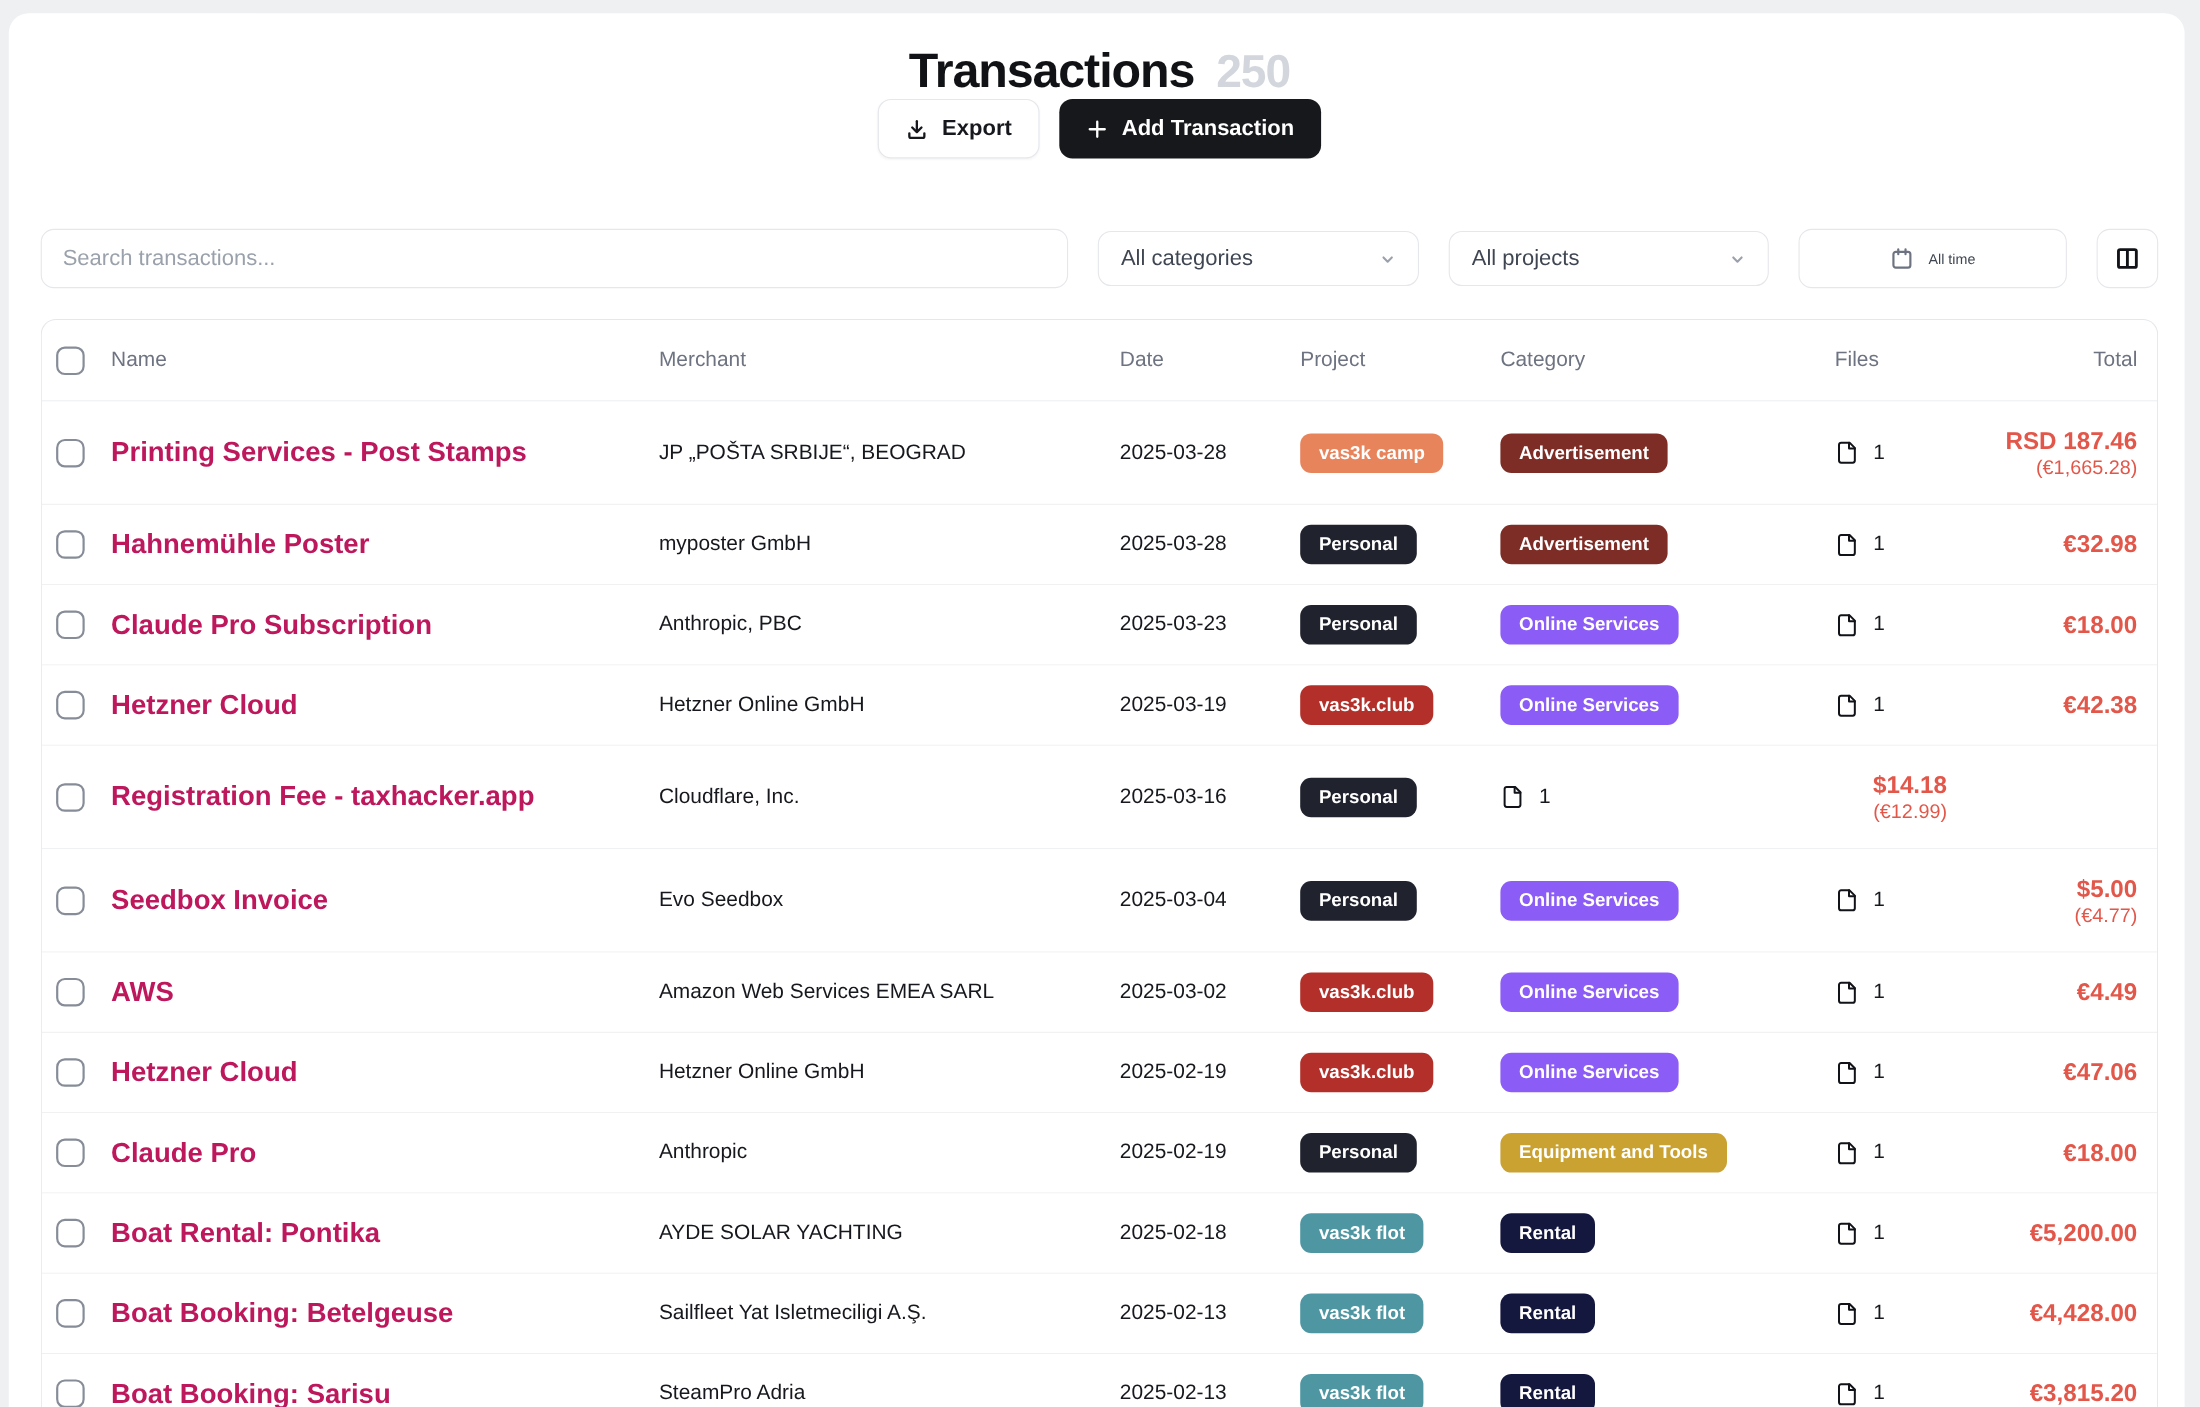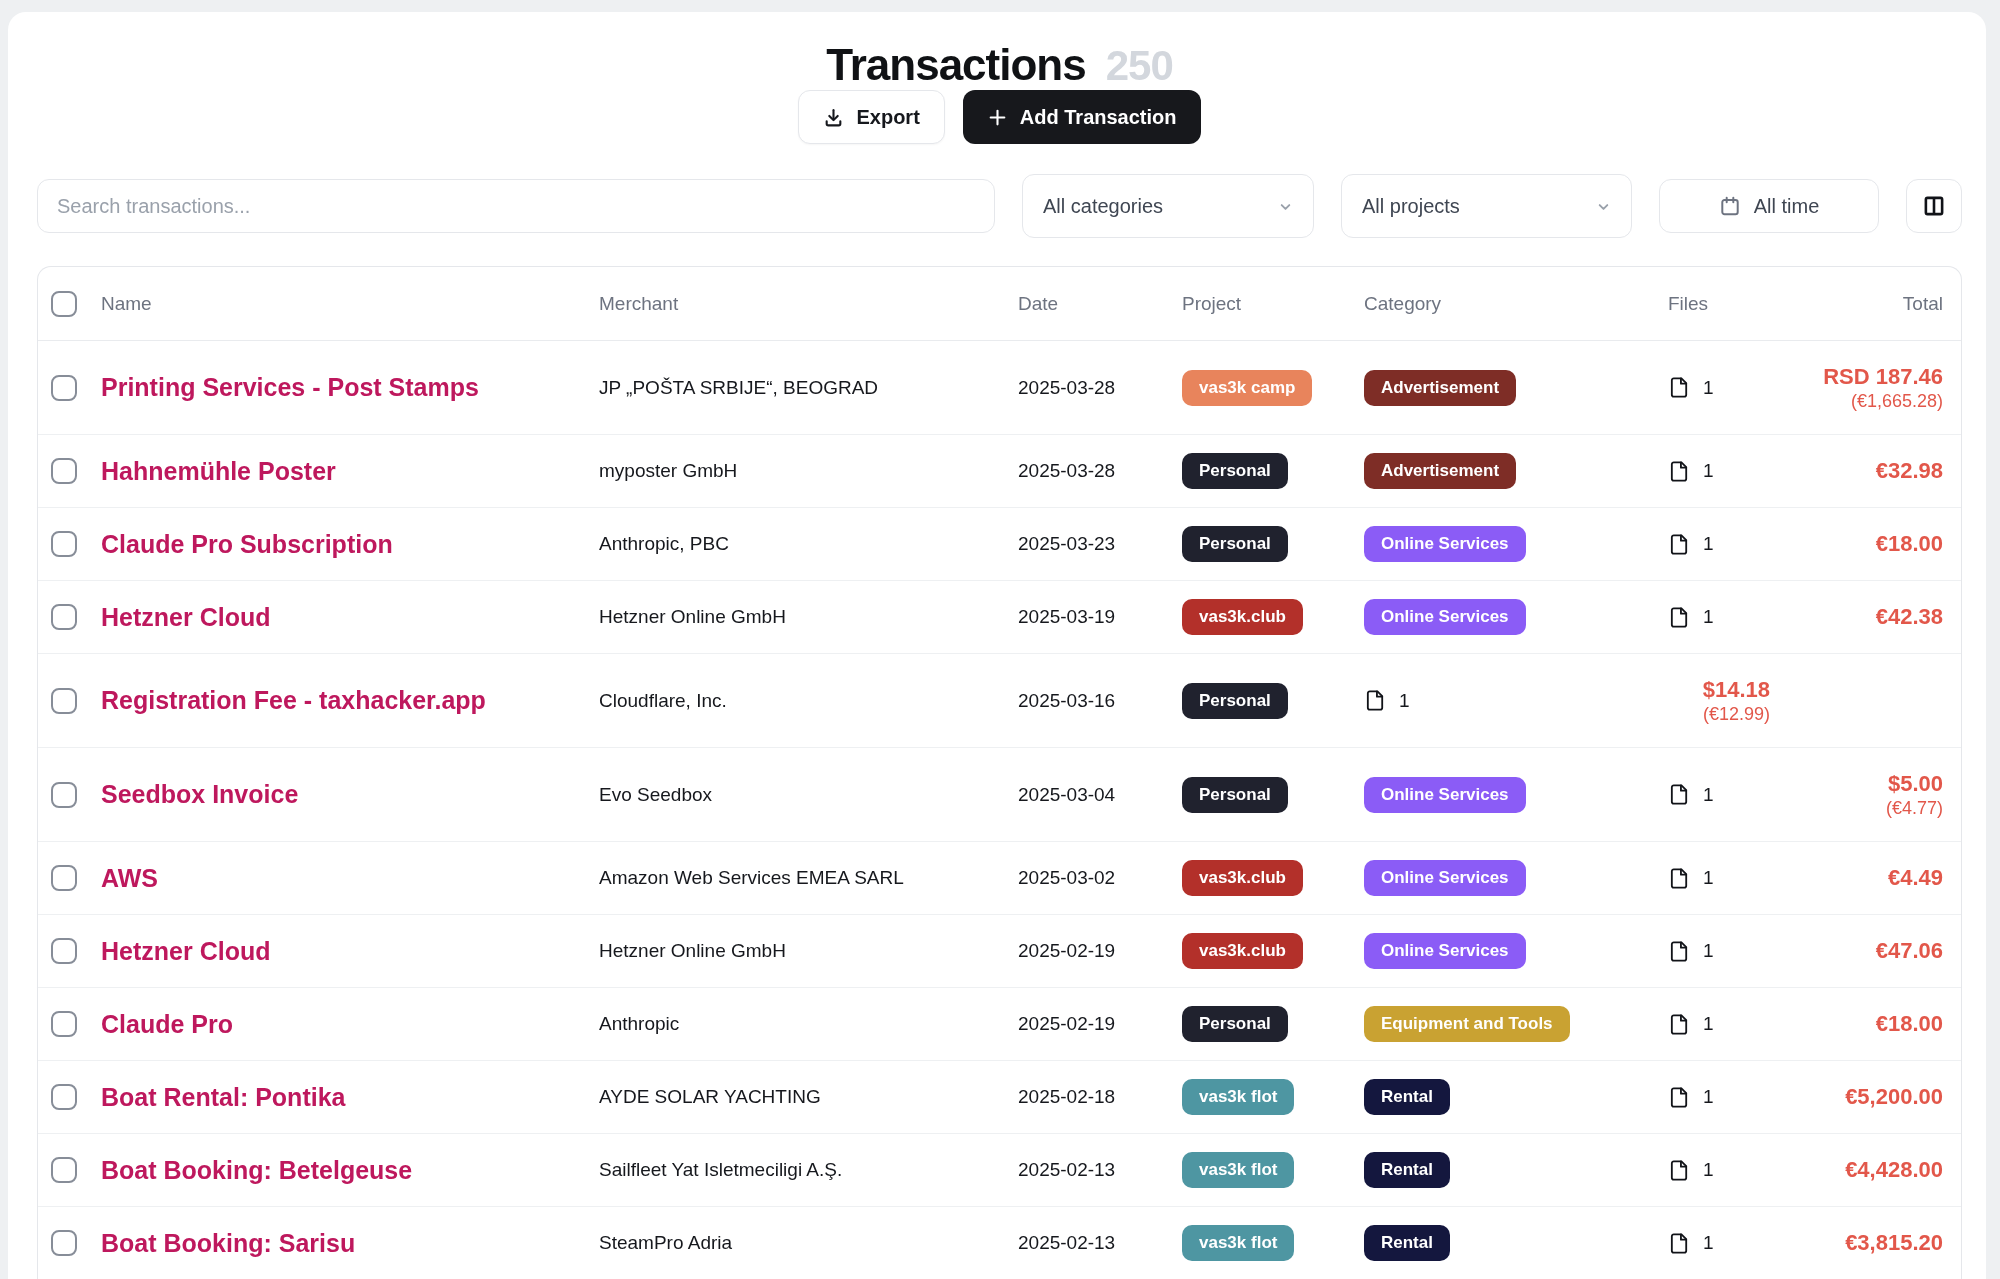--- a/index.html
+++ b/index.html
@@ -25,37 +25,37 @@
   .header-actions { display:flex; gap:18px; }
   .btn { display:flex; align-items:center; gap:12px; height:54px; border-radius:12px;
          font-size:20px; font-weight:600; padding:0 24px; cursor:pointer; border:none;
          font-family:inherit; }
   .btn-export { background:#fff; border:1px solid #e5e7eb; color:#16181d;
                 box-shadow:0 1px 2px rgba(0,0,0,0.04); }
   .btn-add { background:#17181c; color:#fff; }
   .btn svg { flex:0 0 auto; }
 
   
-  .filter-row { margin-top:78px; display:flex; gap:27px; align-items:center; }
+  .filter-row { margin-top:112px; display:flex; gap:27px; align-items:center; }
   .search-input {
     flex:1; height:54px; border:1px solid #e5e7eb; border-radius:12px;
     padding:0 19px; font-size:20px; color:#16181d; font-family:inherit; outline:none;
   }
   .search-input::placeholder { color:#9aa1ab; }
   .select-box {
-    height:64px; border:1px solid #e5e7eb; border-radius:12px; background:#fff;
+    height:50px; border:1px solid #e5e7eb; border-radius:12px; background:#fff;
     display:flex; align-items:center; justify-content:space-between;
     padding:0 18px 0 20px; font-size:20px; color:#3f4652; cursor:pointer;
   }
   .sel-categories { width:292px; }
   .sel-projects  { width:291px; }
   .date-filter {
-    width:220px; height:54px; border:1px solid #e5e7eb; border-radius:12px; background:#fff;
+    width:244px; height:54px; border:1px solid #e5e7eb; border-radius:12px; background:#fff;
     display:flex; align-items:center; justify-content:center; gap:13px;
-    font-size:20px; color:#3f4652; cursor:pointer;
+    font-size:13px; color:#3f4652; cursor:pointer;
   }
   .columns-btn {
     width:56px; height:54px; border:1px solid #e5e7eb; border-radius:12px; background:#fff;
     display:flex; align-items:center; justify-content:center; cursor:pointer;
   }
 
   
   .table-wrap {
     margin-top:28px;
     border:1px solid #e5e7eb; border-bottom:none;

